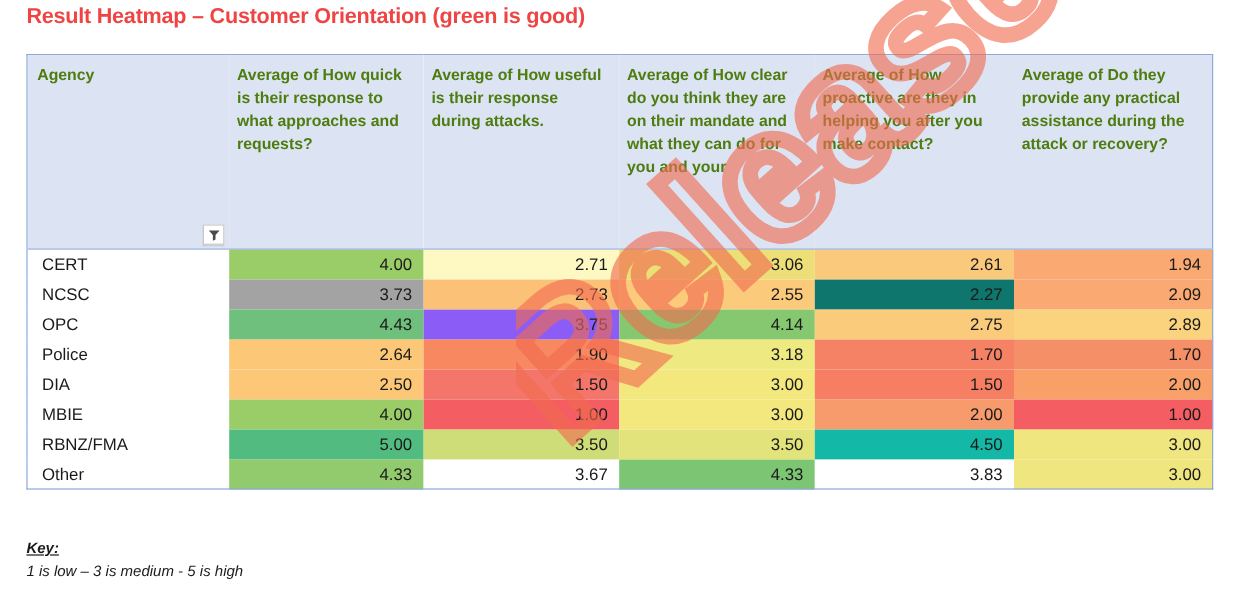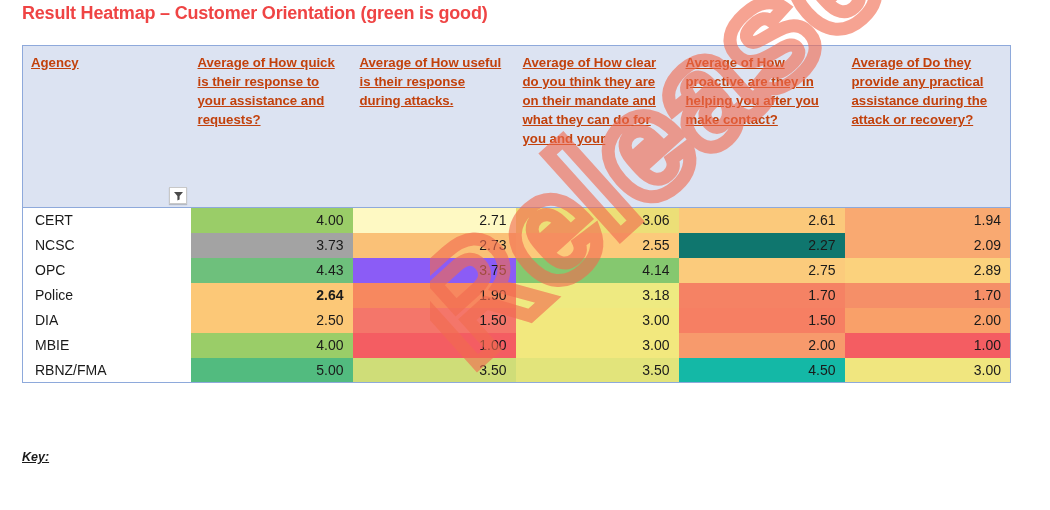--- a/index.html
+++ b/index.html
@@ -50,25 +50,24 @@
   #heatmap-table thead th {
     background: #dce3f2;
     vertical-align: top;
     text-align: left;
     font-size: 13.2px;
     font-weight: bold;
     line-height: 1.44;
     padding: 7px 6px 0 7px;
     height: 162px;
     box-sizing: border-box;
-    color: #c2410c;
+    color: #4d7c0f;
     border-bottom: 1.5px solid #8ea9db;
     position: relative;
     overflow: hidden;
-    text-decoration: underline;
   }
   #heatmap-table thead th.col-agency { padding-left: 8px; }
 
   
   .filter-btn {
     position: absolute;
     left: 146px;
     bottom: 3px;
     width: 18px;
     height: 17px;
@@ -152,21 +151,21 @@
       <tr>
         <th class="col-agency" style="width:168px">
           <span>Agency</span>
           <span class="filter-btn">
             <svg width="11" height="10" viewBox="0 0 11 10" aria-hidden="true">
               <path d="M1 1 H10 L6.6 4.9 V8.6 L4.4 9.6 V4.9 Z" fill="#4a4a4a"></path>
             </svg>
           </span>
         </th>
         <th style="width:162px">
-          <span>Average of How quick is their response to your assistance and requests?</span>
+          <span>Average of How quick is their response to what approaches and requests?</span>
         </th>
         <th style="width:163px">
           <span>Average of How useful is their response during attacks.</span>
         </th>
         <th style="width:163px">
           <span>Average of How clear do you think they are on their mandate and what they can do for you and your</span>
         </th>
         <th style="width:166px">
           <span>Average of How proactive are they in helping you after you make contact?</span>
         </th>
@@ -195,21 +194,21 @@
         <tr>
           <td class="agency-cell">OPC</td>
           <td style="background-color: rgb(110, 192, 124);">4.43</td>
           <td style="background-color: #8b5cf6;">3.75</td>
           <td style="background-color: rgb(133, 200, 111);">4.14</td>
           <td style="background-color: rgb(251, 203, 124);">2.75</td>
           <td style="background-color: rgb(251, 210, 125);">2.89</td>
         </tr>
         <tr>
           <td class="agency-cell">Police</td>
-          <td style="background-color: rgb(252, 200, 119); font-weight: bold;">2.64</td>
+          <td style="background-color: rgb(252, 200, 119);">2.64</td>
           <td style="background-color: rgb(247, 136, 95);">1.90</td>
           <td style="background-color: rgb(238, 234, 129);">3.18</td>
           <td style="background-color: rgb(245, 130, 100);">1.70</td>
           <td style="background-color: rgb(245, 143, 104);">1.70</td>
         </tr>
         <tr>
           <td class="agency-cell">DIA</td>
           <td style="background-color: rgb(252, 200, 119);">2.50</td>
           <td style="background-color: rgb(244, 118, 106);">1.50</td>
           <td style="background-color: rgb(242, 232, 126);">3.00</td>
@@ -225,23 +224,32 @@
           <td style="background-color: rgb(244, 93, 98);">1.00</td>
         </tr>
         <tr>
           <td class="agency-cell">RBNZ/FMA</td>
           <td style="background-color: rgb(82, 187, 127);">5.00</td>
           <td style="background-color: rgb(207, 221, 120);">3.50</td>
           <td style="background-color: rgb(226, 228, 123);">3.50</td>
           <td style="background-color: #14b8a6;">4.50</td>
           <td style="background-color: rgb(240, 230, 127);">3.00</td>
         </tr>
+        <tr>
+          <td class="agency-cell">Other</td>
+          <td style="background-color: rgb(146, 203, 109);">4.33</td>
+          <td style="background-color: rgb(255, 255, 255);">3.67</td>
+          <td style="background-color: rgb(124, 197, 115);">4.33</td>
+          <td style="background-color: rgb(255, 255, 255);">3.83</td>
+          <td style="background-color: rgb(240, 230, 127);">3.00</td>
+        </tr>
       </tbody>
   </table>
 </div>
 
 <div id="key-block">
   <span id="key-label">Key:</span>
+  <span id="key-text">1 is low – 3 is medium - 5 is high</span>
 </div>
 
 <svg id="watermark" viewBox="0 0 620 560">
   <text class="wm-text" x="40" y="400" transform="rotate(-42 40 400)">Released</text>
 </svg>
 
 </body></html>

